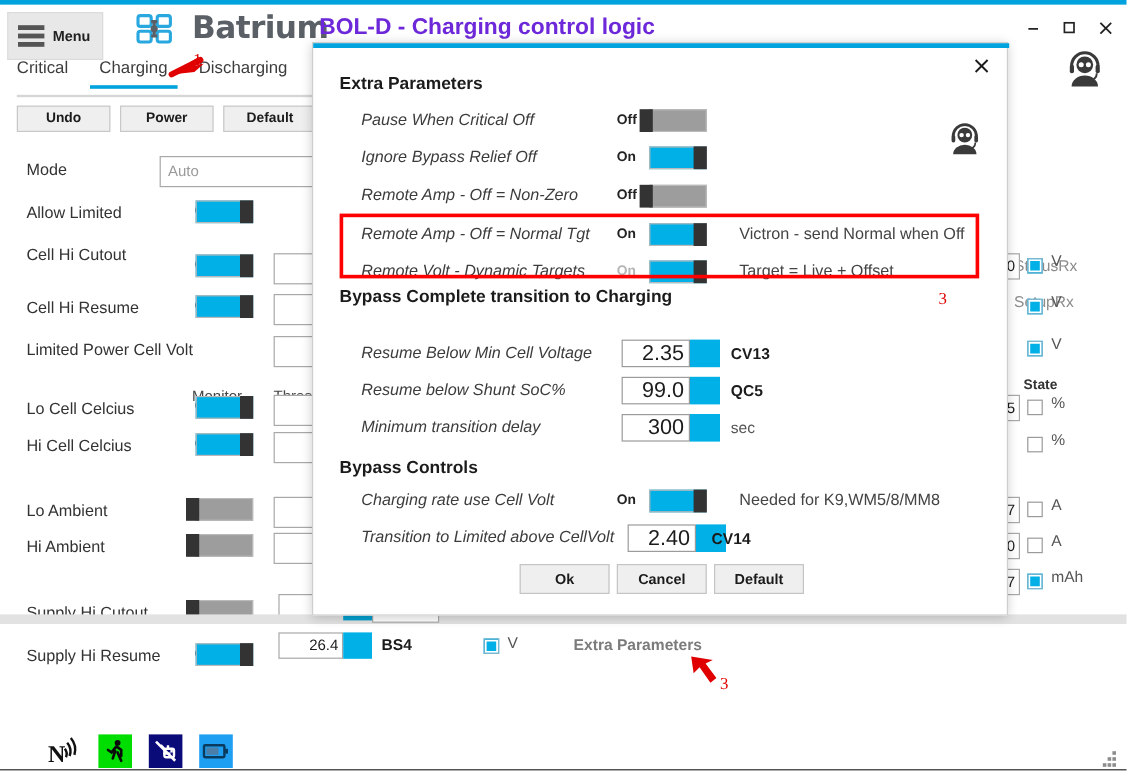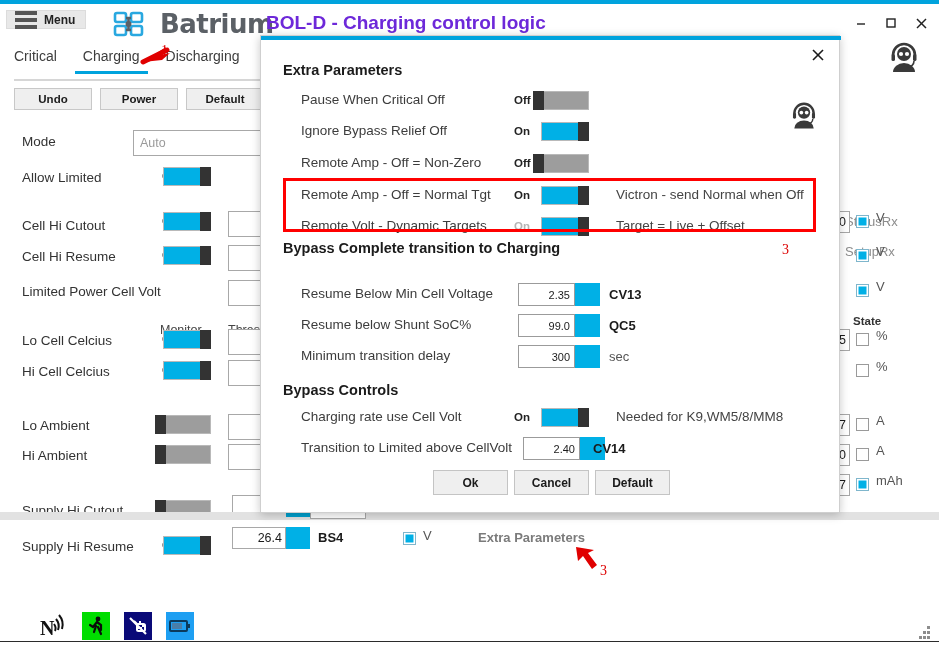--- a/index.html
+++ b/index.html
@@ -20,21 +20,21 @@
   
   .titlebar-accent {
     position: absolute; left: 0; top: 0; width: 939px; height: 4px;
     background: #00a3dd;
   }
   .titlebar {
     position: absolute; left: 0; top: 4px; width: 939px; height: 36px;
     background: #ffffff;
   }
   .menu-btn {
-    position: absolute; left: 6px; top: 6px; width: 80px; height: 19px;
+    position: absolute; left: 6px; top: 6px; width: 80px; height: 40px;
     background: #e8e8e8; border: 1px solid #dcdcdc;
     display: flex; align-items: center; gap: 7px; padding-left: 8px;
   }
   .menu-bars { display: flex; flex-direction: column; gap: 3px; }
   .menu-bars i { display: block; width: 22px; height: 4px; background: #555; }
   .menu-label { font-size: 12px; font-weight: bold; color: #222; }
 
   .brand { position: absolute; left: 112px; top: 5px; display: flex; align-items: center; gap: 4px; }
   .brand-text {
     font-size: 26px; font-weight: bold; color: #5b6066; letter-spacing: -0.5px;
@@ -134,31 +134,31 @@
     box-shadow: 0 2px 9px rgba(0,0,0,0.22);
   }
   .dialog-accent { position: absolute; left: 0; top: 0; width: 580px; height: 4px; background: #00a3dd; }
   .dialog-close {
     position: absolute; right: 10px; top: 8px; width: 22px; height: 22px;
     display: flex; align-items: center; justify-content: center; font-size: 15px; color: #222;
   }
   .dialog-avatar { position: absolute; right: 20px; top: 66px; }
 
   .sect-title { position: absolute; font-size: 14.5px; font-weight: bold; color: #1b1b1b; }
-  .d-lbl { position: absolute; font-size: 13.5px; color: #3c3c3c; }
+  .d-lbl { position: absolute; font-size: 13.5px; color: #3c3c3c; font-style: italic; }
   .d-state { position: absolute; font-size: 11.5px; font-weight: 600; color: #222; }
   .d-state.dim { color: #b5b5b5; }
   .d-note { position: absolute; font-size: 13.5px; color: #444; }
   .d-code { position: absolute; font-size: 13px; font-weight: bold; color: #1b1b1b; }
   .d-unit { position: absolute; font-size: 13px; color: #555; }
 
   .d-num {
     position: absolute; width: 57px; height: 23px; border: 1px solid #9b9b9b; background: #fff;
     display: flex; align-items: center; justify-content: flex-end; padding-right: 4px;
-    font-size: 11px; color: #1b1b1b;
+    font-size: 18px; color: #1b1b1b;
   }
   .d-num-tail { position: absolute; width: 25px; height: 23px; background: #00b0e6; }
 
   .dbtn {
     position: absolute; width: 75px; height: 25px; background: #efefef; border: 1px solid #c4c4c4;
     font-size: 12px; font-weight: bold; color: #1b1b1b;
     display: flex; align-items: center; justify-content: center;
   }
 
   
@@ -251,21 +251,21 @@
     <div class="lbl" style="top:52px">Allow Limited</div>
     <div class="state-on" style="top:52px">On</div>
     <div class="toggle on" style="left:155px; top:49px">
       <div class="track"></div>
         <div class="knob"></div>
     </div>
 
     <div class="monitor-hdr">Monitor</div>
     <div class="thresh-hdr">Thres</div>
 
-    <div class="lbl" style="top:100px">Cell Hi Cutout</div>
+    <div class="lbl" style="top:87px">Cell Hi Cutout</div>
     <div class="state-on" style="top:97px">On</div>
     <div class="toggle on" style="left:155px; top:94px">
         <div class="track"></div>
         <div class="knob"></div>
       </div>
     <div class="numbox" style="left:228px; top:93px; width:56px">2.</div>
 
     <div class="lbl" style="top:131px">Cell Hi Resume</div>
     <div class="state-on" style="top:131px">On</div>
     <div class="toggle on" style="left:155px; top:128px">

